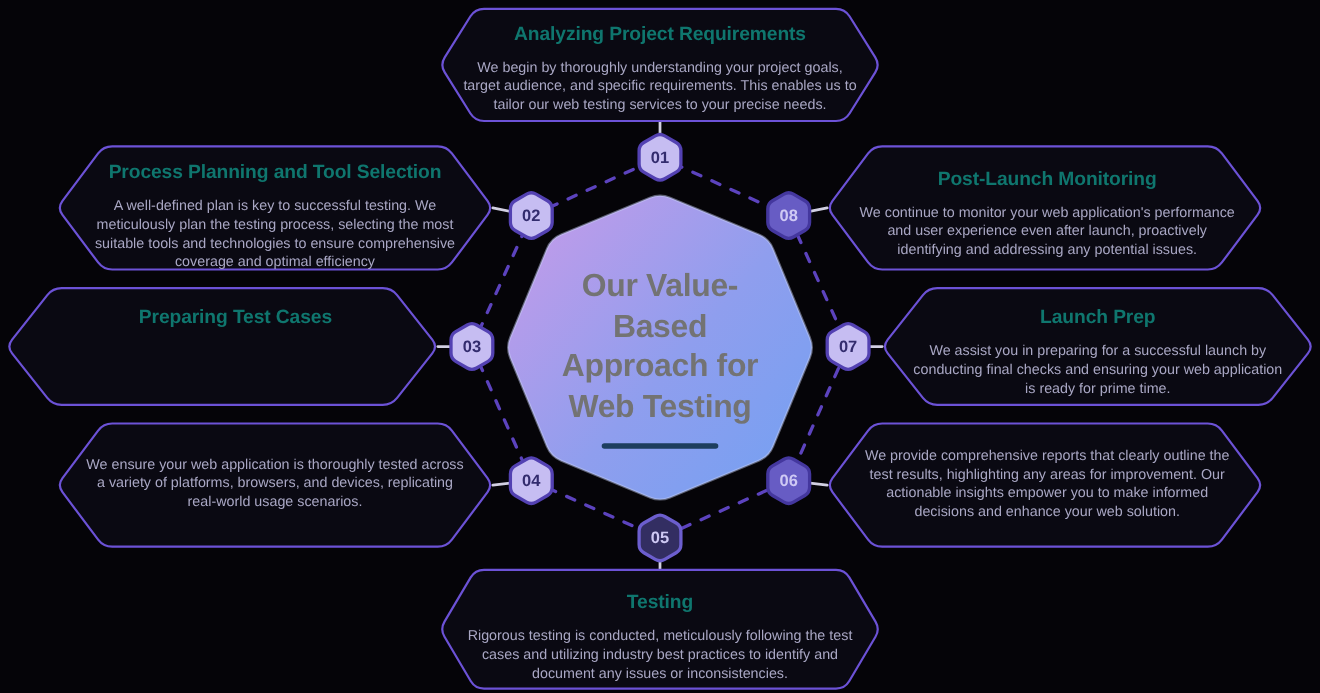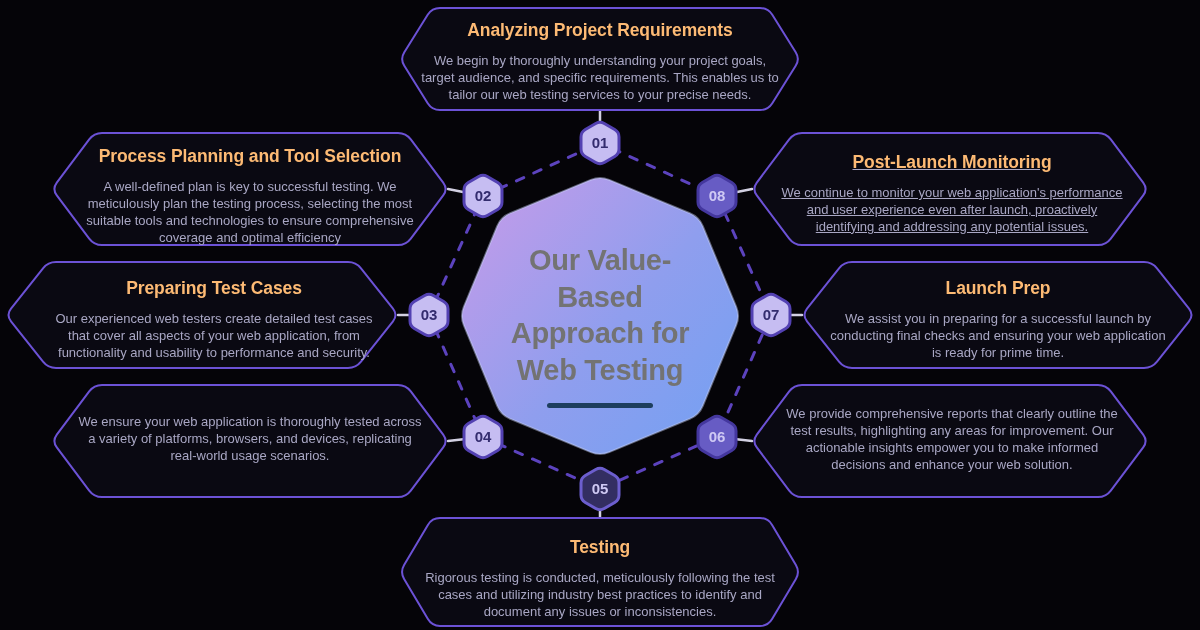--- a/index.html
+++ b/index.html
@@ -14,21 +14,21 @@
   .octagon{fill:url(#octGrad);stroke:#C9D2F6;stroke-opacity:.45;stroke-width:2;}
   .badge-light{fill:#C6BDF2;stroke:#5341B2;stroke-width:3;}
   .badge-mid{fill:#675CC4;stroke:#44379E;stroke-width:3;}
   .badge-dark{fill:#332E62;stroke:#6C5ECE;stroke-width:3;}
   .badge-num{font-family:"Liberation Sans",sans-serif;font-size:15px;font-weight:bold;}
   .num-light{fill:#332C6E;}
   .num-dark{fill:#CFC9F4;}
 
   
   .step{position:absolute;text-align:center;color:#A9A7C4;}
-  .step h3{font-size:17.5px;font-weight:bold;color:#fdba74;margin:0 0 5px;letter-spacing:-0.1px;}
+  .step h3{font-size:17.5px;font-weight:bold;color:#0f766e;margin:0 0 5px;letter-spacing:-0.1px;}
   .step p{font-size:13px;line-height:1.3;margin:12px;}
   .center-title{position:absolute;left:478px;top:242px;width:244px;text-align:center;
     color:#737373;font-weight:bold;font-size:29px;line-height:1.26;letter-spacing:-0.3px;}
   .underline{width:106px;height:5px;background:#1D3E5E;border-radius:3px;margin:15px auto 0;}
 </style>
 </head>
 <body>
 
 <div class="stage">
 
@@ -102,42 +102,41 @@
     <p>We begin by thoroughly understanding your project goals, target audience, and specific requirements. This enables us to tailor our web testing services to your precise needs.</p>
   </div>
 
   <div class="step" style="left:64px;top:146px;width:372px;">
     <h3>Process Planning and Tool Selection</h3>
     <p>A well-defined plan is key to successful testing. We meticulously plan the testing process, selecting the most suitable tools and technologies to ensure comprehensive coverage and optimal efficiency</p>
   </div>
 
   <div class="step" style="left:32px;top:278px;width:364px;">
     <h3>Preparing Test Cases</h3>
-    <p>Our experienced web testers create detailed test cases that cover all aspects of your web application, from functionality and usability to performance and security.</p>
   </div>
 
   <div class="step" style="left:64px;top:402px;width:372px;">
     <p>We ensure your web application is thoroughly tested across a variety of platforms, browsers, and devices, replicating real-world usage scenarios.</p>
   </div>
 
   <div class="step" style="left:405px;top:537px;width:390px;">
     <h3>Testing</h3>
     <p>Rigorous testing is conducted, meticulously following the test cases and utilizing industry best practices to identify and document any issues or inconsistencies.</p>
   </div>
 
   <div class="step" style="left:768px;top:394px;width:368px;">
     <p>We provide comprehensive reports that clearly outline the test results, highlighting any areas for improvement. Our actionable insights empower you to make informed decisions and enhance your web solution.</p>
   </div>
 
   <div class="step" style="left:816px;top:278px;width:364px;">
     <h3>Launch Prep</h3>
     <p>We assist you in preparing for a successful launch by conducting final checks and ensuring your web application is ready for prime time.</p>
   </div>
 
-  <div class="step" style="left:768px;top:152px;width:368px;text-decoration:underline;">
+  <div class="step" style="left:768px;top:152px;width:368px;">
     <h3>Post-Launch Monitoring</h3>
     <p>We continue to monitor your web application's performance and user experience even after launch, proactively identifying and addressing any potential issues.</p>
   </div>
 
   <div class="center-title">
     <div>Our Value-</div>
     <div>Based</div>
     <div>Approach for</div>
     <div>Web Testing</div>
     <div class="underline"></div>

